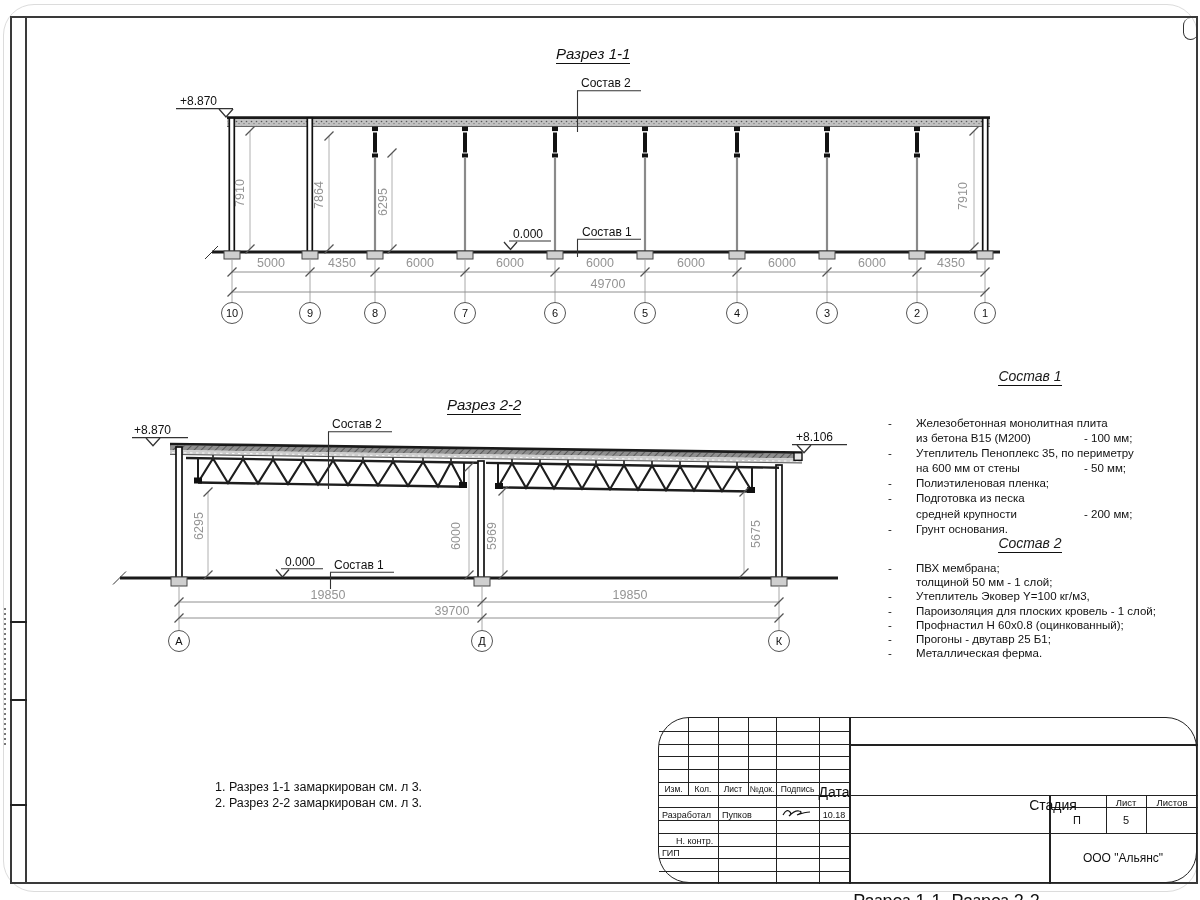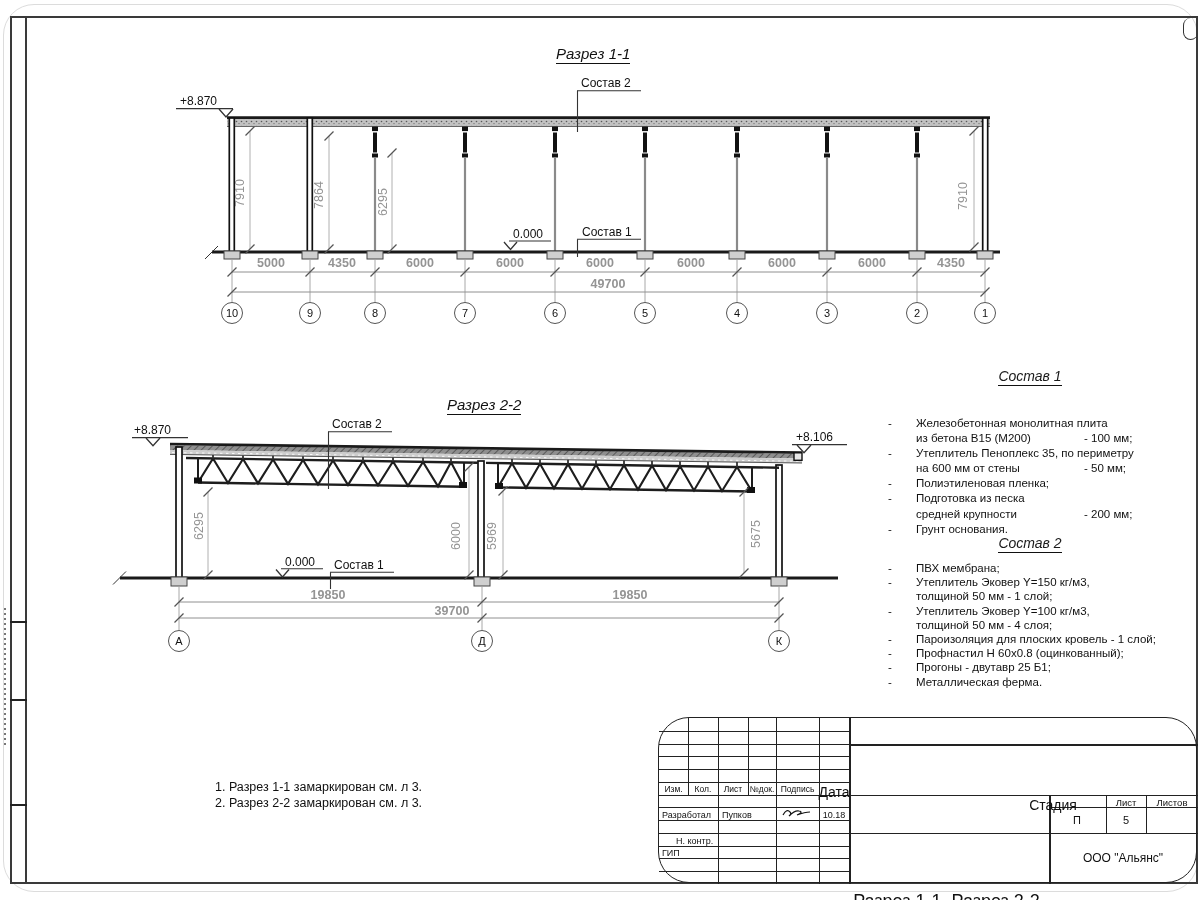--- a/index.html
+++ b/index.html
@@ -2,21 +2,21 @@
 <html><head>
 <meta charset="utf-8">
 <style>
   html,body{margin:0;padding:0;background:#fff;}
   #sheet{position:relative;width:1200px;height:900px;background:#fff;overflow:hidden;
          font-family:"Liberation Sans",sans-serif;color:#1a1a1a;}
   .abs{position:absolute;border-radius:31px;}
   .hl{position:absolute;background:#222;height:1.2px;}
   .vl{position:absolute;background:#222;width:1.2px;}
   .frame{background:#3a3a3a;}
-  .dim{position:absolute;color:#949494;font-size:12.5px;transform:translateX(-50%);white-space:nowrap;font-weight:bold;}
+  .dim{position:absolute;color:#949494;font-size:12.5px;transform:translateX(-50%);white-space:nowrap;}
   .vdim{position:absolute;color:#949494;font-size:12.5px;white-space:nowrap;
         transform:translate(-50%,-50%) rotate(-90deg);}
   .lvl{position:absolute;font-size:12px;color:#111;white-space:nowrap;}
   .callout{position:absolute;font-size:12px;color:#111;white-space:nowrap;}
   .bubble{position:absolute;width:22px;height:22px;border:1.2px solid #555;border-radius:50%;
           background:#fff;font-size:11px;color:#111;display:flex;align-items:center;justify-content:center;box-sizing:border-box;}
   .sec-title{position:absolute;font-size:15px;font-style:italic;color:#111;}
   .sec-title span{border-bottom:1.3px solid #111;padding-bottom:1px;}
   .comp-title{position:absolute;width:300px;text-align:center;font-size:14px;font-style:italic;}
   .comp-title span{border-bottom:1.2px solid #111;padding-bottom:1px;}
@@ -335,24 +335,22 @@
     <div class="crow"><span class="dash">-</span><span>Полиэтиленовая пленка;</span><span class="val"></span></div>
     <div class="crow"><span class="dash">-</span><span>Подготовка из песка</span><span class="val"></span></div>
     <div class="crow"><span class="dash"></span><span>средней крупности</span><span class="val">- 200 мм;</span></div>
     <div class="crow"><span class="dash">-</span><span>Грунт основания.</span><span class="val"></span></div>
   </div>
 
   <div class="comp-title" style="left:880px;top:535px;">
     <span>Состав 2</span></div>
   <div class="complist" style="left:888px;top:561px;">
     <div class="crow crow2"><span class="dash">-</span><span>ПВХ мембрана;</span></div>
-    <div class="crow crow2"><span class="dash">-</span><span>Утеплитель Эковер Y=150 кг/м3,</span></div>
     <div class="crow crow2"><span class="dash"></span><span>толщиной 50 мм - 1 слой;</span></div>
     <div class="crow crow2"><span class="dash">-</span><span>Утеплитель Эковер Y=100 кг/м3,</span></div>
-    <div class="crow crow2"><span class="dash"></span><span>толщиной 50 мм - 4 слоя;</span></div>
     <div class="crow crow2"><span class="dash">-</span><span>Пароизоляция для плоских кровель - 1 слой;</span></div>
     <div class="crow crow2"><span class="dash">-</span><span>Профнастил Н 60х0.8 (оцинкованный);</span></div>
     <div class="crow crow2"><span class="dash">-</span><span>Прогоны - двутавр 25 Б1;</span></div>
     <div class="crow crow2"><span class="dash">-</span><span>Металлическая ферма.</span></div>
   </div>
 
   <div class="note" style="left:215px;top:779px;">1. Разрез 1-1 замаркирован см. л 3.</div>
   <div class="note" style="left:215px;top:795px;">2. Разрез 2-2 замаркирован см. л 3.</div>
 
   <div class="hl frame" style="left:10px;top:16px;width:1188px;height:2px;"></div>

